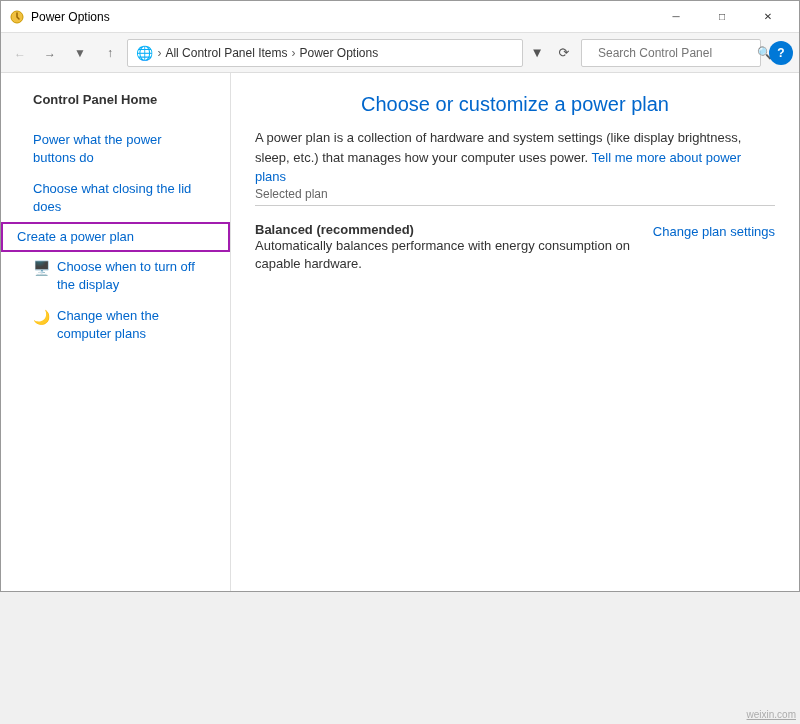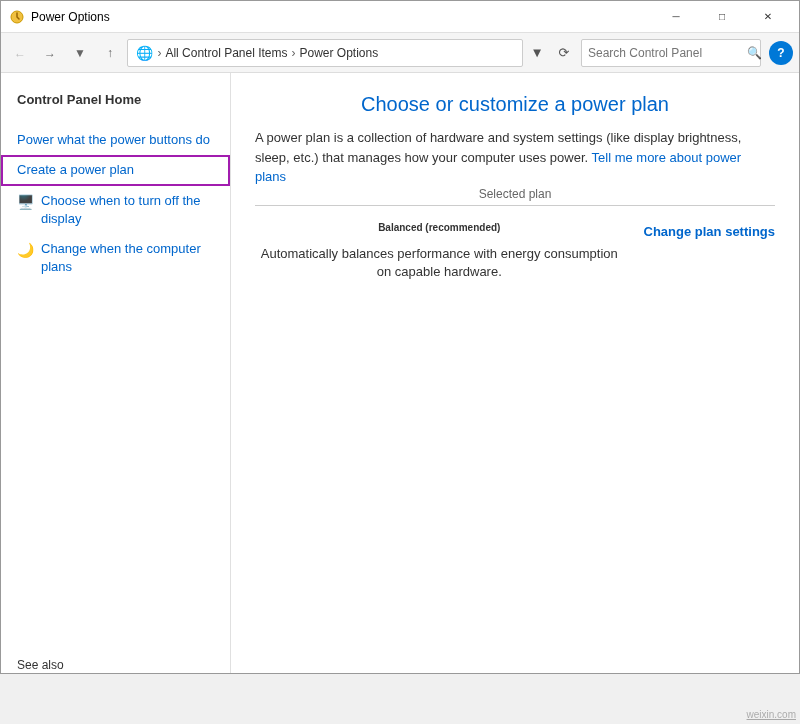--- a/index.html
+++ b/index.html
@@ -1,68 +1,68 @@
 <!DOCTYPE html>
 <html><head>
   <meta charset="utf-8">
   <style>
     * { margin: 0; padding: 0; box-sizing: border-box; }
     body { font-family: 'Segoe UI', Tahoma, Geneva, Verdana, sans-serif; font-size: 13px; background: #f0f0f0; width: 800px; height: 724px; overflow: hidden; }
 
     
-    .window { width: 800px; height: 674px; background: #ec4899; border: 1px solid #999; display: flex; flex-direction: column; }
+    .window { width: 800px; height: 592px; background: #ec4899; border: 1px solid #999; display: flex; flex-direction: column; }
 
     .title-bar { height: 32px; background: #fff; display: flex; align-items: center; padding: 0 8px; border-bottom: 1px solid #e0e0e0; user-select: none; }
     .title-bar-icon { width: 16px; height: 16px; margin-right: 6px; }
     .title-bar-icon svg { width: 16px; height: 16px; }
     .title-bar-title { flex: 1; font-size: 12px; color: #000; }
     .title-bar-controls { display: flex; gap: 0; }
     .title-bar-btn { width: 46px; height: 32px; border: none; background: transparent; cursor: pointer; display: flex; align-items: center; justify-content: center; font-size: 10px; color: #333; }
 
     
     .address-bar { height: 40px; background: #f5f5f5; border-bottom: 1px solid #ddd; display: flex; align-items: center; padding: 0 6px; gap: 4px; }
     .nav-btn { width: 26px; height: 26px; border: none; background: transparent; cursor: pointer; border-radius: 3px; display: flex; align-items: center; justify-content: center; color: #666; font-size: 12px; }
     .nav-btn.disabled { color: #bbb; cursor: default; }
     .address-path { flex: 1; height: 28px; border: 1px solid #ccc; background: #fff; display: flex; align-items: center; padding: 0 8px; font-size: 12px; color: #333; border-radius: 2px; gap: 4px; }
     .path-separator { color: #666; }
     .path-item { color: #333; }
     .path-item.current { color: #333; }
     .address-dropdown { width: 20px; height: 28px; border: none; background: transparent; cursor: pointer; display: flex; align-items: center; justify-content: center; color: #555; }
     .refresh-btn { width: 26px; height: 26px; border: none; background: transparent; cursor: pointer; border-radius: 3px; display: flex; align-items: center; justify-content: center; color: #555; font-size: 13px; }
-    .search-box { width: 180px; height: 28px; border: 1px solid #ccc; border-radius: 2px; display: flex; align-items: center; padding: 0 6px; background: #fff; gap: 4px; }
+    .search-box { width: 180px; height: 28px; border: 1px solid #ccc; border-radius: 2px; display: flex; align-items: center; padding: 0 16px; background: #fff; gap: 4px; }
     .search-input { border: none; outline: none; flex: 1; font-size: 12px; color: #555; background: transparent; }
     .search-icon { color: #555; font-size: 12px; }
     .help-btn { width: 24px; height: 24px; border-radius: 50%; background: #0078d7; color: #fff; border: none; cursor: pointer; font-size: 12px; font-weight: bold; display: flex; align-items: center; justify-content: center; margin-left: 4px; }
 
     
     .content-area { display: flex; flex: 1; overflow: hidden; }
 
     
     .sidebar { width: 230px; min-width: 230px; background: #fff; border-right: 1px solid #e0e0e0; padding: 12px 0; overflow-y: auto; }
-    .sidebar-item { padding: 6px 16px; cursor: pointer; color: #0066cc; font-size: 13px; line-height: 1.4; }
+    .sidebar-item { padding: 6px 32px; cursor: pointer; color: #0066cc; font-size: 13px; line-height: 1.4; }
     .sidebar-item.no-link { color: #333; font-weight: 600; cursor: default; }
     .sidebar-item.highlighted { border: 2px solid #a21caf; color: #0066cc; padding: 4px 14px; }
     .sidebar-item.with-icon { display: flex; align-items: flex-start; gap: 6px; }
     .sidebar-icon { width: 18px; height: 18px; min-width: 18px; margin-top: 1px; }
     .sidebar-section { padding: 16px 16px 6px 16px; color: #333; font-size: 12px; }
 
     
     .main-panel { flex: 1; padding: 20px 24px; background: #fff; overflow-y: auto; }
     .main-title { font-size: 20px; color: #0066cc; margin-bottom: 12px; font-weight: 400; text-align: center; }
     .main-description { font-size: 13px; color: #333; line-height: 1.5; max-width: 500px; }
     .main-description a { color: #0066cc; text-decoration: none; }
     .section-header { font-size: 12px; color: #666; margin-bottom: 4px; }
     .section-divider { height: 1px; background: #ccc; margin-bottom: 16px; width: 100%; }
 
-    .plan-section { margin-bottom: 20px; text-align: center; }
+    .plan-section { margin-bottom: 20px; }
     .plan-row { display: flex; align-items: flex-start; justify-content: space-between; }
     .plan-info { flex: 1; }
-    .plan-name { font-weight: 700; font-size: 10px; color: #333; margin-bottom: 12px; }
+    .plan-name { font-weight: 700; font-size: 13px; color: #333; margin-bottom: 0; }
     .plan-desc { font-size: 13px; color: #333; line-height: 1.4; max-width: 380px; }
-    .plan-link { color: #0066cc; font-size: 13px; text-decoration: none; white-space: nowrap; margin-left: 20px; margin-top: 2px; font-weight: bold; }
+    .plan-link { color: #0066cc; font-size: 13px; text-decoration: none; white-space: nowrap; margin-left: 20px; margin-top: 2px; }
 
     
     .watermark { position: fixed; bottom: 4px; right: 4px; font-size: 10px; color: rgba(0,0,0,0.3); text-decoration: underline; }
   </style>
 </head>
 <body>
 
 <div class="window">
 
   <div class="title-bar">
@@ -102,20 +102,21 @@
   </div>
 
   <div class="content-area">
 
     <div class="sidebar">
       <div class="sidebar-item no-link">Control Panel Home</div>
 
       <div style="height: 10px;"></div>
 
       <div class="sidebar-item">Power what the power buttons do</div>
+      <div class="sidebar-item">Choose what closing the lid does</div>
       <div class="sidebar-item highlighted">Create a power plan</div>
 
       <div class="sidebar-item with-icon">
         <span class="sidebar-icon" style="font-size:14px;">🖥️</span>
         <span>Choose when to turn off the display</span>
       </div>
       <div class="sidebar-item with-icon">
         <span class="sidebar-icon" style="font-size:14px;">🌙</span>
         <span>Change when the computer plans</span>
       </div>

